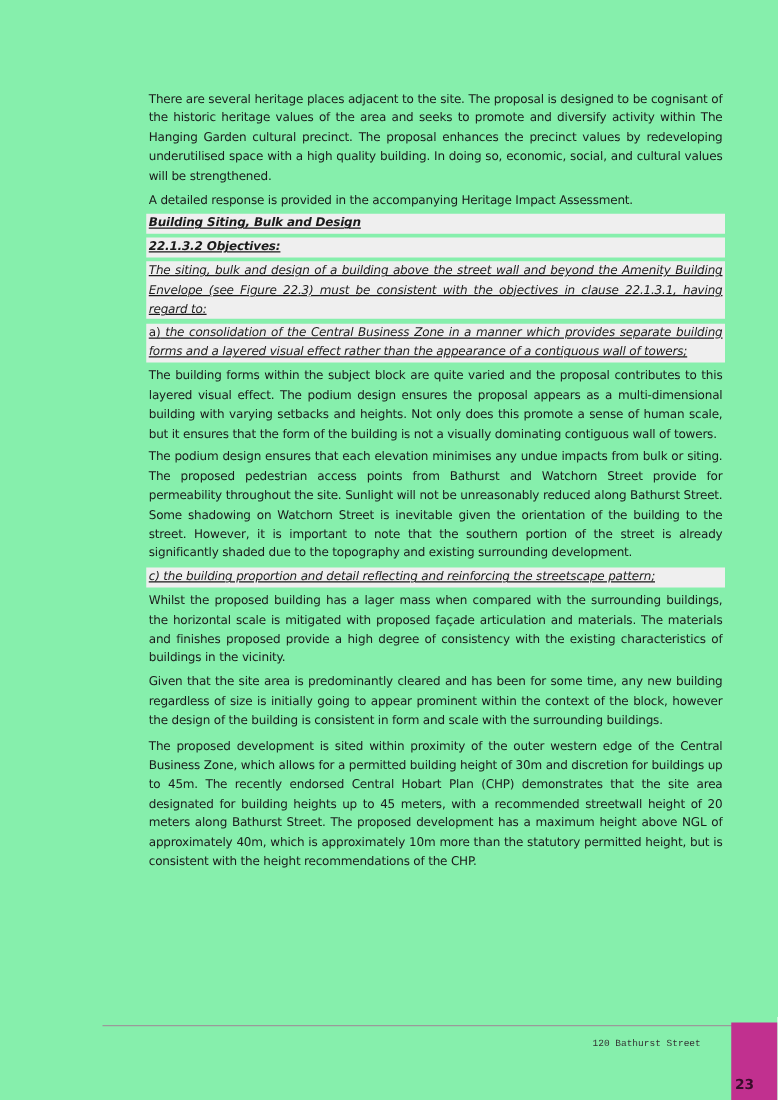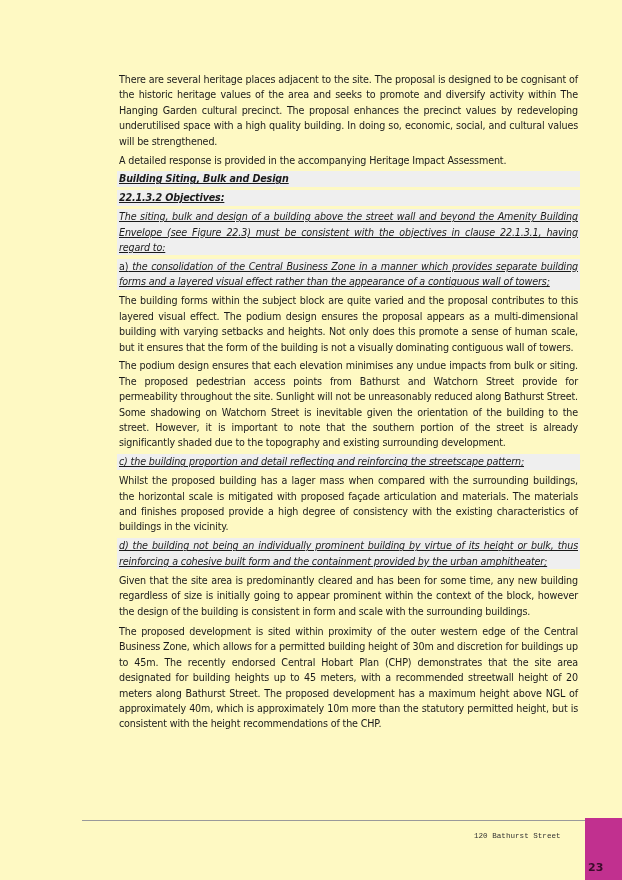--- a/index.html
+++ b/index.html
@@ -1,18 +1,18 @@
 <!DOCTYPE html>
 <html><head>
 <meta charset="utf-8">
 <style>
   html, body { margin: 0; padding: 0; background: #ffffff; }
   body { width: 622px; height: 880px; position: relative; overflow: hidden; }
   .page {
-    position: absolute; left: 0; top: 0; width: 622px; height: 880px; background: #fef9c3;
+    position: absolute; left: 0; top: 0; width: 622px; height: 880px; background: #86efac;
   }
   .content {
     position: absolute; left: 117px; top: 72px; width: 463px;
     font-family: "DejaVu Sans", sans-serif;
     font-size: 9.6px; line-height: 15.4px; color: #1a1a1a;
     letter-spacing: -0.15px;
   }
   .content p { margin: 0 0 3.5px 0; text-align: justify; padding: 0 2px; }
   .shade { background: #efefef; text-decoration: underline; }
   .it { font-style: italic; }
@@ -50,21 +50,20 @@
     <p>There are several heritage places adjacent to the site. The proposal is designed to be cognisant of the historic heritage values of the area and seeks to promote and diversify activity within The Hanging Garden cultural precinct. The proposal enhances the precinct values by redeveloping underutilised space with a high quality building.  In doing so, economic, social, and cultural values will be strengthened.</p>
     <p>A detailed response is provided in the accompanying Heritage Impact Assessment.</p>
     <p class="shade it bd">Building Siting, Bulk and Design</p>
     <p class="shade it bd">22.1.3.2 Objectives:</p>
     <p class="shade it">The siting, bulk and design of a building above the street wall and beyond the Amenity Building Envelope (see Figure 22.3) must be consistent with the objectives in clause 22.1.3.1, having regard to:</p>
     <p class="shade"><span>a)</span><span class="it"> the consolidation of the Central Business Zone in a manner which provides separate building forms and a layered visual effect rather than the appearance of a contiguous wall of towers;</span></p>
     <p>The building forms within the subject block are quite varied and the proposal contributes to this layered visual effect. The podium design ensures the proposal appears as a multi-dimensional building with varying setbacks and heights. Not only does this promote a sense of human scale, but it ensures that the form of the building is not a visually dominating contiguous wall of towers.</p>
     <p>The podium design ensures that each elevation minimises any undue impacts from bulk or siting. The proposed pedestrian access points from Bathurst and Watchorn Street provide for permeability throughout the site. Sunlight will not be unreasonably reduced along Bathurst Street. Some shadowing on Watchorn Street is inevitable given the orientation of the building to the street. However, it is important to note that the southern portion of the street is already significantly shaded due to the topography and existing surrounding development.</p>
     <p class="shade it">c) the building proportion and detail reflecting and reinforcing the streetscape pattern;</p>
     <p>Whilst the proposed building has a lager mass when compared with the surrounding buildings, the horizontal scale is mitigated with proposed façade articulation and materials. The materials and finishes proposed provide a high degree of consistency with the existing characteristics of buildings in the vicinity.</p>
-    <p class="shade it">d) the building not being an individually prominent building by virtue of its height or bulk, thus reinforcing a cohesive built form and the containment provided by the urban amphitheater;</p>
     <p>Given that the site area is predominantly cleared and has been for some time, any new building regardless of size is initially going to appear prominent within the context of the block, however the design of the building is consistent in form and scale with the surrounding buildings.</p>
     <p class="gap">The proposed development is sited within proximity of the outer western edge of the Central Business Zone, which allows for a permitted building height of 30m and discretion for buildings up to 45m. The recently endorsed Central Hobart Plan (CHP) demonstrates that the site area designated for building heights up to 45 meters, with a recommended streetwall height of 20 meters along Bathurst Street. The proposed development has a maximum height above NGL of approximately 40m, which is approximately 10m more than the statutory permitted height, but is consistent with the height recommendations of the CHP.</p>
   </div>
 
   <div class="footer-line"></div>
   <div class="footer-brand">
     <span class="brand-irene">irene</span><span class="brand-inc">inc</span><span class="brand-tag">PLANNING &amp; URBAN DESIGN</span>
   </div>
   <div class="footer-address">120 Bathurst Street</div>
   <div class="page-tab"></div>

